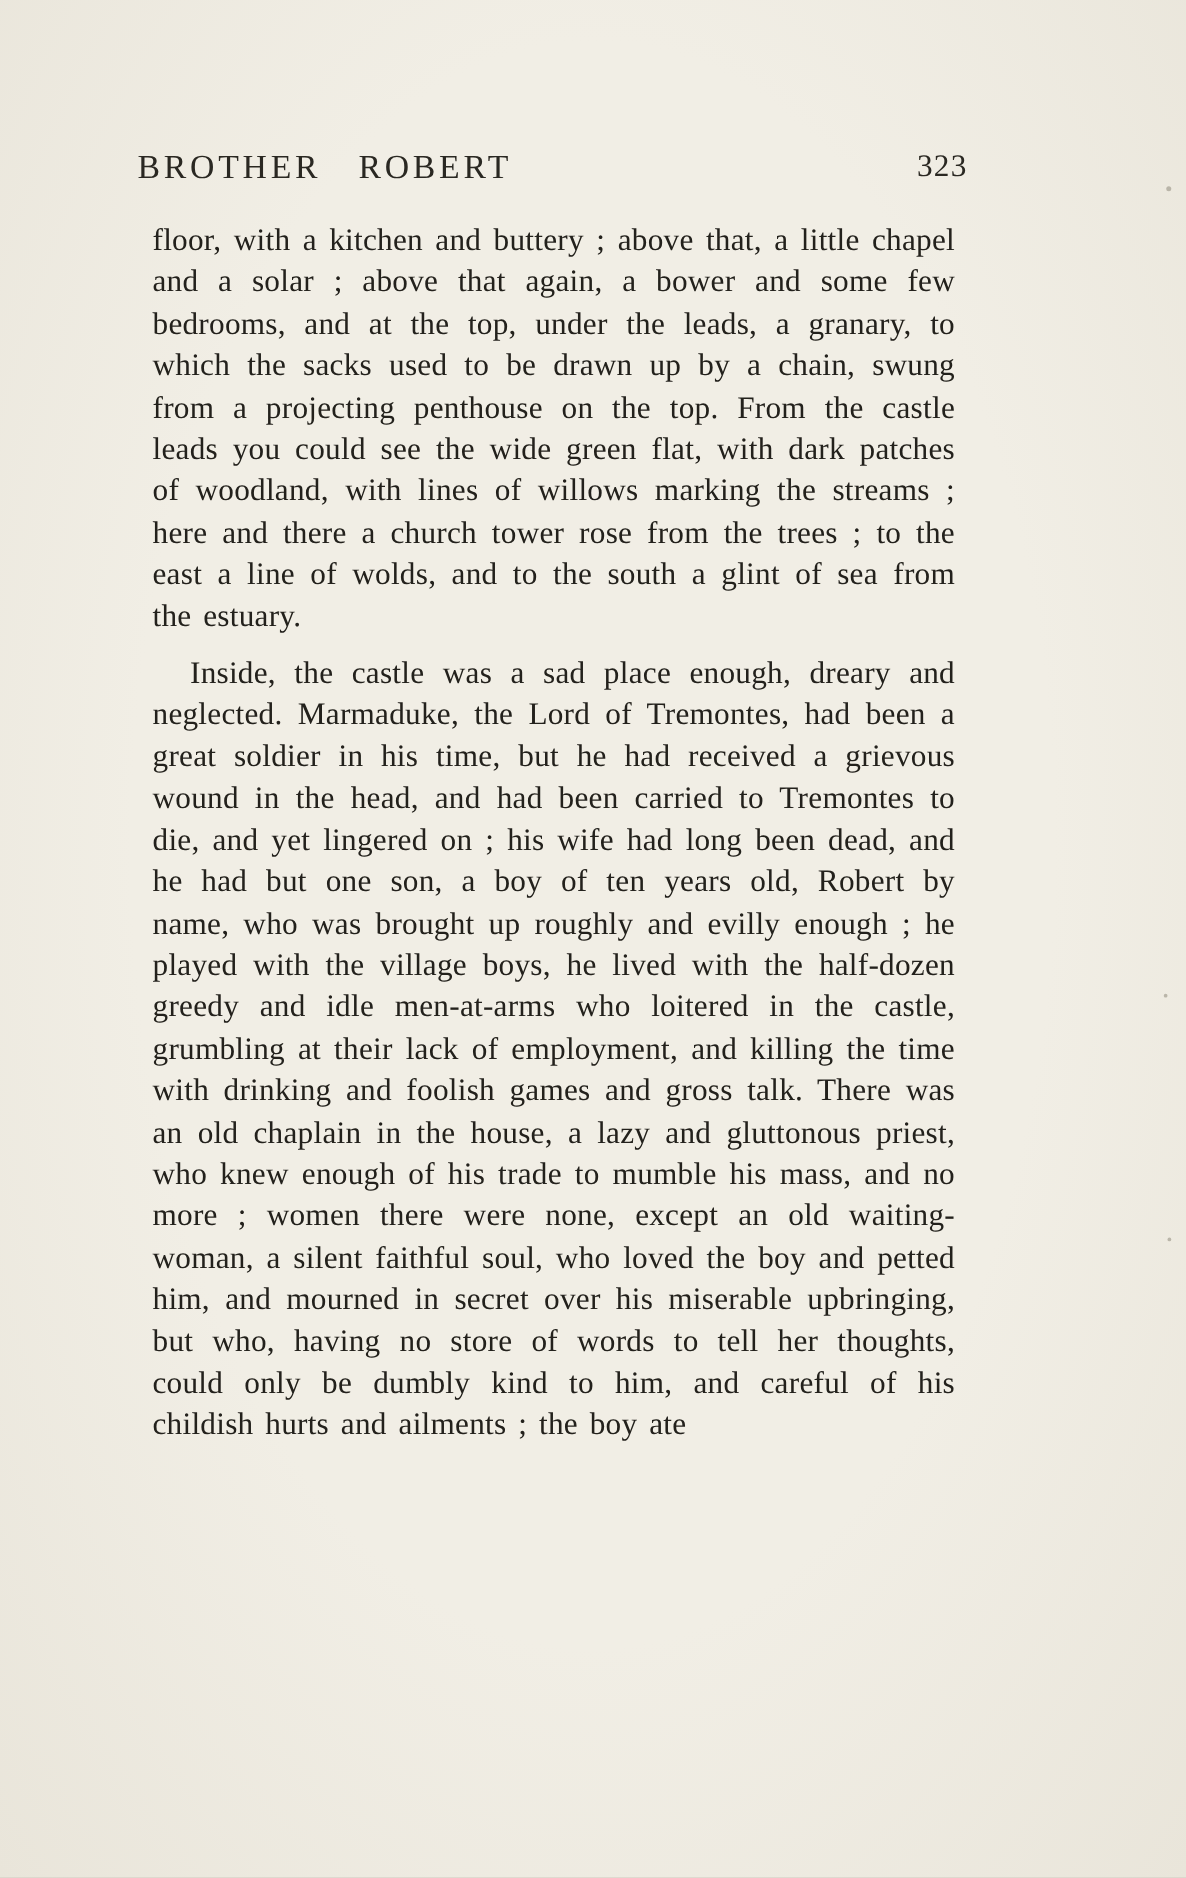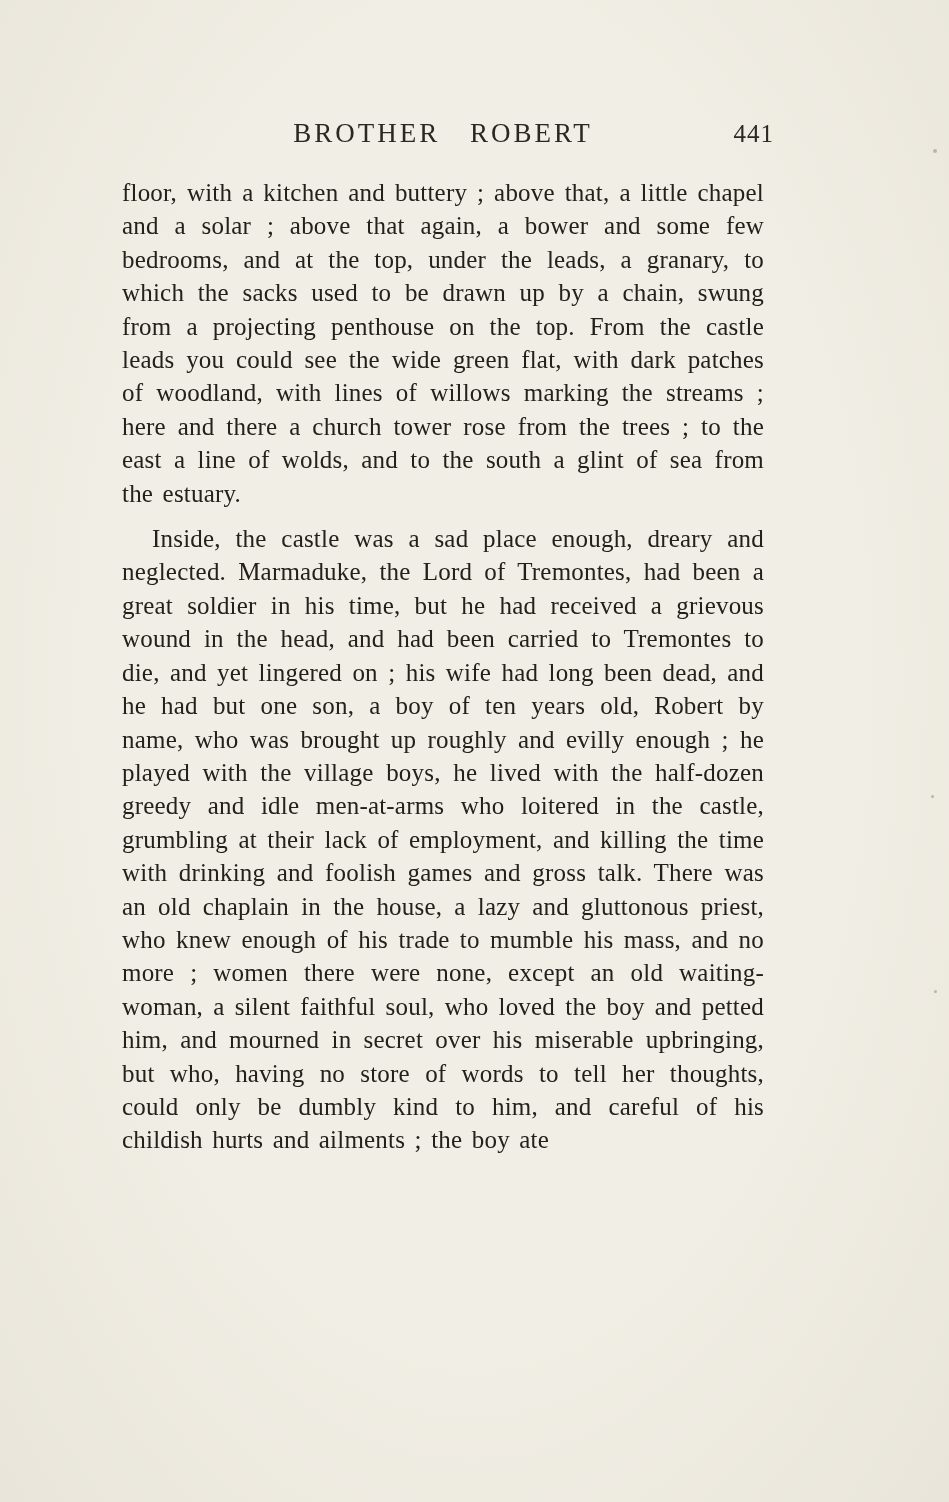--- a/index.html
+++ b/index.html
@@ -23,21 +23,21 @@
     top: 118px;
     width: 666px;
   }
   .running-head {
     position: relative;
     height: 46px;
     margin-bottom: 12px;
   }
   .running-title {
     display: block;
-    text-align: center;
+    text-align: left;
     font-size: 27px;
     letter-spacing: 3px;
     word-spacing: 20px;
     color: #2a2822;
   }
   .page-number {
     position: absolute;
     right: 2px;
     top: 2px;
     font-size: 25px;
@@ -70,21 +70,21 @@
 </style>
 </head>
 <body>
 
 <div class="page">
 
   <div class="text-column">
 
     <div class="running-head">
       <span class="running-title">BROTHER ROBERT</span>
-      <span class="page-number">441</span>
+      <span class="page-number">323</span>
     </div>
 
     <div class="body-text">
       <p class="no-indent">floor, with a kitchen and buttery ; above that, a little chapel and a solar ; above that again, a bower and some few bedrooms, and at the top, under the leads, a granary, to which the sacks used to be drawn up by a chain, swung from a projecting penthouse on the top. From the castle leads you could see the wide green flat, with dark patches of woodland, with lines of willows marking the streams ; here and there a church tower rose from the trees ; to the east a line of wolds, and to the south a glint of sea from the estuary.</p>
       <p class="indent">Inside, the castle was a sad place enough, dreary and neglected. Marmaduke, the Lord of Tremontes, had been a great soldier in his time, but he had received a grievous wound in the head, and had been carried to Tremontes to die, and yet lingered on ; his wife had long been dead, and he had but one son, a boy of ten years old, Robert by name, who was brought up roughly and evilly enough ; he played with the village boys, he lived with the half-dozen greedy and idle men-at-arms who loitered in the castle, grumbling at their lack of employment, and killing the time with drinking and foolish games and gross talk. There was an old chaplain in the house, a lazy and gluttonous priest, who knew enough of his trade to mumble his mass, and no more ; women there were none, except an old waiting-woman, a silent faithful soul, who loved the boy and petted him, and mourned in secret over his miserable upbringing, but who, having no store of words to tell her thoughts, could only be dumbly kind to him, and careful of his childish hurts and ailments ; the boy ate</p>
     </div>
 
   </div>
 
   <span class="scan-speck speck-1"></span>

